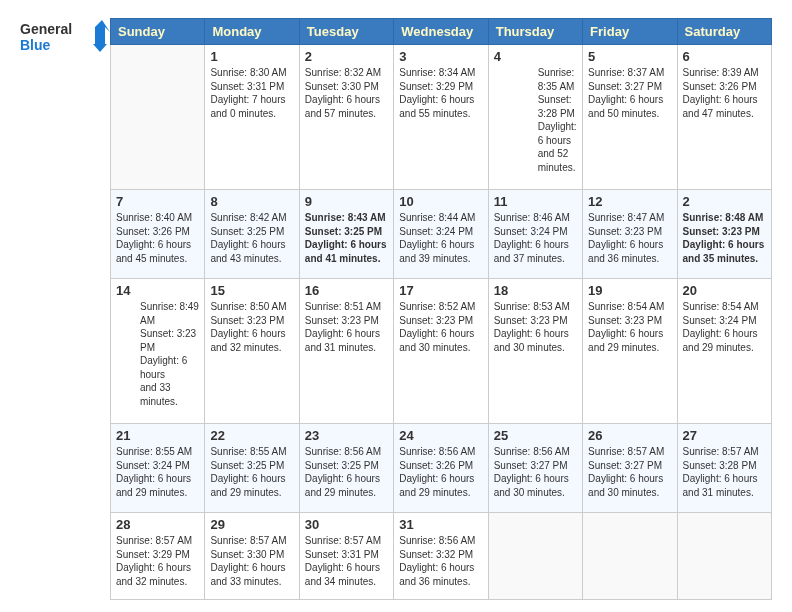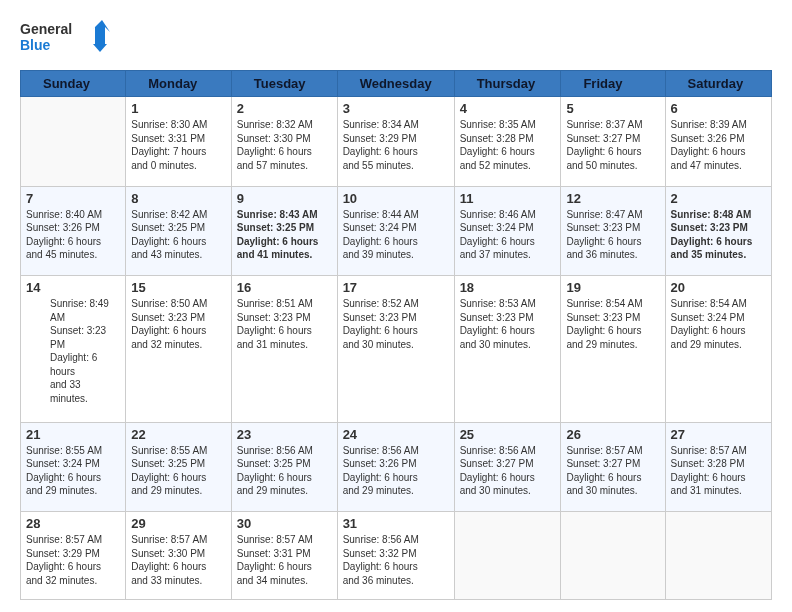--- a/index.html
+++ b/index.html
@@ -8,21 +8,21 @@
       height: 612px;
       font-family: Arial, sans-serif;
       background: #fff;
       overflow: hidden;
     }
     .page {
       width: 792px;
       height: 612px;
       padding: 18px 20px 12px 20px;
       display: flex;
-      flex-direction: column;
+      flex-direction: row;
     }
     .header {
       display: flex;
       justify-content: space-between;
       align-items: flex-start;
       margin-bottom: 10px;
     }
     .logo {
       display: flex;
       align-items: center;
@@ -41,24 +41,24 @@
       font-size: 16px;
       color: #555;
     }
     .calendar-table {
       width: 100%;
       border-collapse: collapse;
       flex: 1;
     }
     .calendar-table th {
       background-color: #3a7abf;
-      color: #0f172a;
+      color: #fef9c3;
       font-size: 13px;
       font-weight: bold;
-      padding: 5px 22px;
+      padding: 5px 7px;
       text-align: left;
       border: 1px solid #2e69a8;
     }
     .calendar-table td {
       border: 1px solid #ccc;
       vertical-align: top;
       padding: 4px 5px;
       width: calc(100% / 7);
       height: 82px;
       background: #fff;
@@ -137,21 +137,21 @@
           </td>
           <td>
             <span class="day-number">3</span>
             <div class="day-info" style="white-space: pre-line;">Sunrise: 8:34 AM
 Sunset: 3:29 PM
 Daylight: 6 hours
 and 55 minutes.</div>
           </td>
           <td>
             <span class="day-number">4</span>
-            <div class="day-info" style="white-space: pre-line;">Sunrise: 8:35 AM
+            <div class="day-info" style="white-space: pre-line; margin-left: 44px;">Sunrise: 8:35 AM
 Sunset: 3:28 PM
 Daylight: 6 hours
 and 52 minutes.</div>
           </td>
           <td>
             <span class="day-number">5</span>
             <div class="day-info" style="white-space: pre-line;">Sunrise: 8:37 AM
 Sunset: 3:27 PM
 Daylight: 6 hours
 and 50 minutes.</div>

